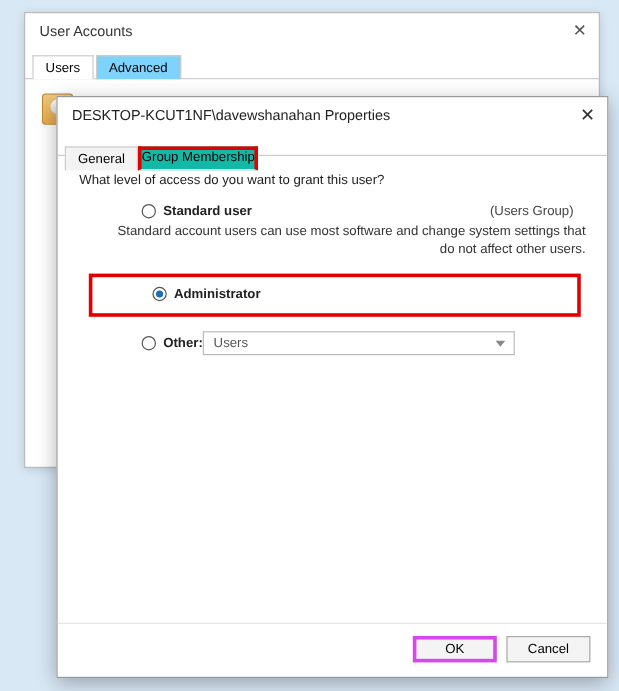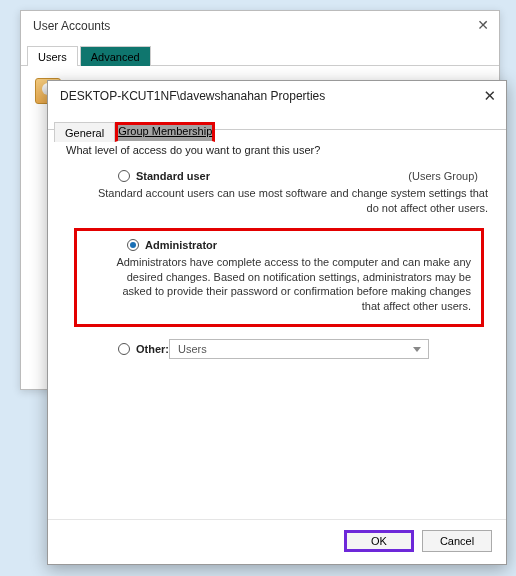--- a/index.html
+++ b/index.html
@@ -25,21 +25,21 @@
     font-size: 14px; color: #555; cursor: pointer;
   }
   .parent-tabs {
     display: flex; font-size: 11px; border-bottom: 1px solid #ccc;
     padding-left: 6px; margin-top: 4px;
   }
   .parent-tab {
     padding: 4px 10px 3px; border: 1px solid #ccc; border-bottom: none;
     background: #fff; margin-right: 2px; position: relative; top: 1px;
   }
-  .parent-tab.inactive { background: #0f766e; border-top: 1px solid #ccc; }
+  .parent-tab.inactive { background: #7dd3fc; border-top: 1px solid #ccc; }
   .parent-body { padding: 12px 14px; }
   .user-icon-row { display: flex; align-items: center; }
   .user-icon {
     width: 26px; height: 26px; border-radius: 3px;
     background: linear-gradient(#f2c97d, #e8a94d);
     border: 1px solid #c08a2d;
     position: relative;
   }
   .user-icon::after {
     content: ""; position: absolute; left: 6px; top: 4px;
@@ -69,21 +69,21 @@
   .props-tabs {
     display: flex; font-size: 11px;
     padding-left: 6px;
     border-bottom: 1px solid #ccc;
   }
   .props-tab {
     padding: 4px 10px 3px; border: 1px solid #ccc; border-bottom: none;
     background: #f3f3f3; margin-right: 0; position: relative; top: 13px;
   }
   .props-tab.active {
-    background: #a3a3a3; border-bottom: 1px solid #fff; text-decoration: underline;
+    background: #14b8a6; border-bottom: 1px solid #fff;
   }
   .tab-highlight {
     border: 3px solid #e30000; padding: 0;
   }
   
   .props-body {
     padding: 14px 18px 6px; flex: 1; font-size: 11px; color: #222;
   }
   .prompt { margin-bottom: 14px; }
   .option-block { margin-bottom: 12px; padding-left: 12px; }
@@ -126,21 +126,21 @@
   
   .props-footer {
     display: flex; justify-content: flex-end; gap: 8px;
     padding: 10px 14px 12px; border-top: 1px solid #e5e5e5;
   }
   .btn {
     min-width: 70px; padding: 4px 4px; font-size: 11px;
     background: #f4f4f4; border: 1px solid #aaa; cursor: pointer;
     text-align: center;
   }
-  .btn-highlight { border: 3px solid #6d28d9; padding: 2px 12px; }
+  .btn-highlight { border: 3px solid #d946ef; padding: 2px 12px; }
 </style>
 </head>
 <body>
 
 <div class="parent-window">
   <div class="parent-title">
     <span>User Accounts</span>
     <span class="parent-close">✕</span>
   </div>
   <div class="parent-tabs">
@@ -178,21 +178,20 @@
       <div class="desc">Standard account users can use most software and change system settings that do not affect other users.</div>
     </div>
 
     <div class="admin-block">
       <div class="option-row">
         <label class="radio-label">
           <span class="radio checked"></span>
           <span class="bold">Administrator</span>
         </label>
       </div>
-      <div class="desc">Administrators have complete access to the computer and can make any desired changes. Based on notification settings, administrators may be asked to provide their password or confirmation before making changes that affect other users.</div>
     </div>
 
     <div class="other-row">
       <label class="radio-label">
         <span class="radio"></span>
         <span class="bold">Other:</span>
       </label>
       <div class="combo">
         <span>Users</span>
       </div>

